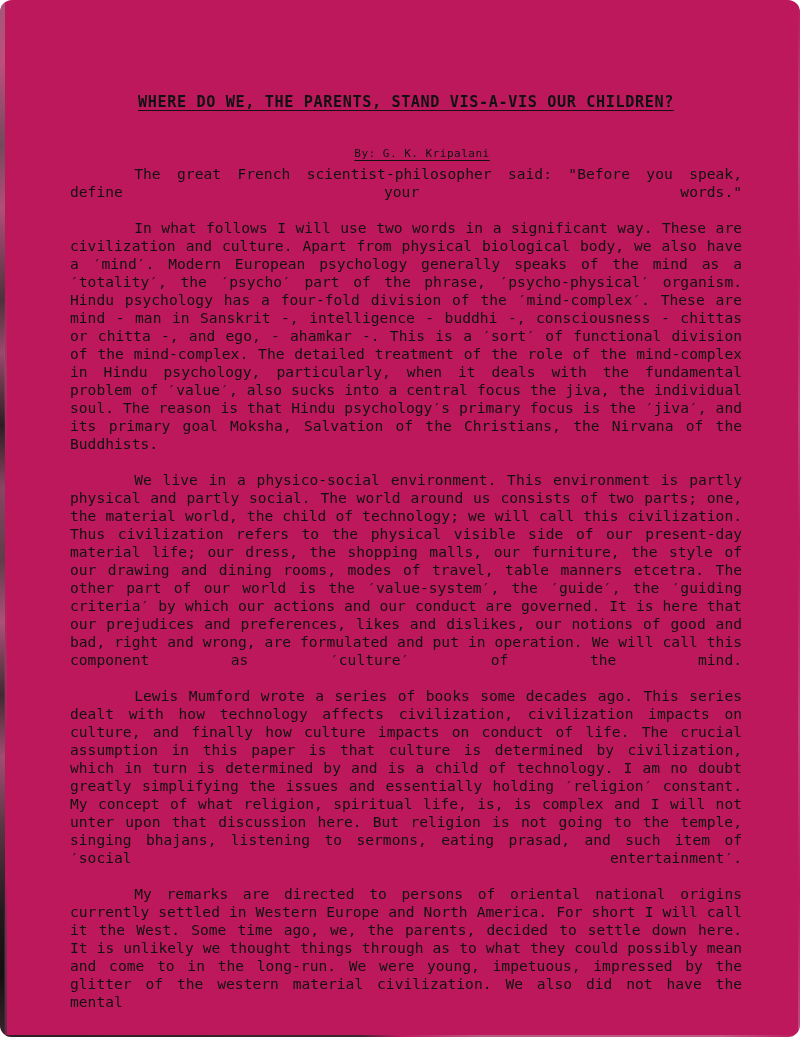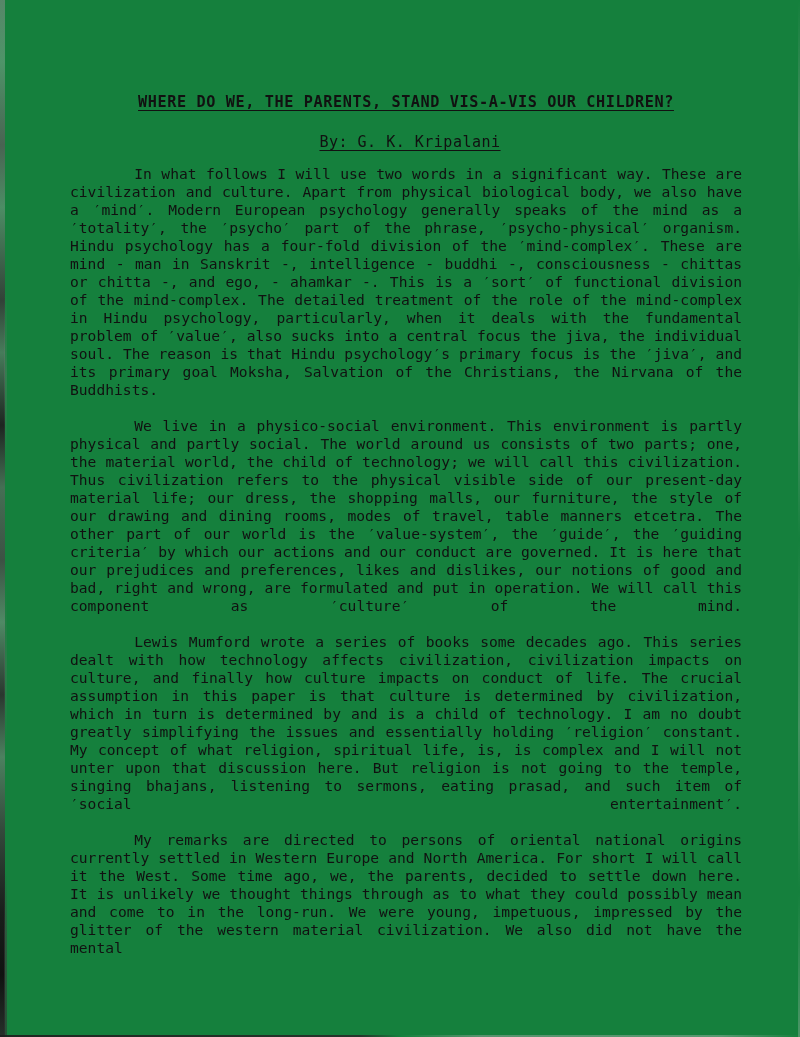--- a/index.html
+++ b/index.html
@@ -6,24 +6,25 @@
   html, body {
     margin: 0;
     padding: 0;
     background: #ffffff;
   }
 
   .page {
     position: relative;
     width: 800px;
     height: 1037px;
-    background: #15803d;
+    background: #be185d;
     overflow: hidden;
     font-family: "DejaVu Sans Mono", "Liberation Mono", monospace;
     color: #111111;
+    border-radius: 12px;
     -webkit-font-smoothing: none;
   }
 
   
   .scan-edge-left {
     position: absolute;
     left: 0;
     top: 0;
     width: 5px;
     height: 1037px;
@@ -116,24 +117,24 @@
     letter-spacing: 0.6px;
     text-decoration: underline;
     text-underline-offset: 3px;
     position: absolute;
     top: 93px;
     left: 0;
     width: 672px;
   }
 
   .doc-byline {
-    margin: 4px;
+    margin: 16px;
     padding: 0;
     text-align: center;
-    font-size: 15px;
+    font-size: 11px;
     line-height: 18px;
     letter-spacing: 0.5px;
     text-decoration: underline;
     text-underline-offset: 3px;
     position: absolute;
     top: 129px;
     left: 0;
     width: 672px;
   }
 
@@ -174,20 +175,21 @@
   <div class="scan-edge-right"></div>
   <div class="scan-edge-bottom"></div>
 
   <div class="content">
 
     <h1 class="doc-title">WHERE DO WE, THE PARENTS, STAND VIS-A-VIS OUR CHILDREN?</h1>
 
     <div class="doc-byline">By: G. K. Kripalani</div>
 
     <div class="body-text">
+        <p>The great French scientist-philosopher said: "Before you speak, define your words."</p>
         <p>In what follows I will use two words in a significant way. These are civilization and culture. Apart from physical biological body, we also have a ′mind′. Modern European psychology generally speaks of the mind as a ′totality′, the ′psycho′ part of the phrase, ′psycho-physical′ organism. Hindu psychology has a four-fold division of the ′mind-complex′. These are mind - man in Sanskrit -, intelligence - buddhi -, consciousness - chittas or chitta -, and ego, - ahamkar -. This is a ′sort′ of functional division of the mind-complex. The detailed treatment of the role of the mind-complex in Hindu psychology, particularly, when it deals with the fundamental problem of ′value′, also sucks into a central focus the jiva, the individual soul. The reason is that Hindu psychology′s primary focus is the ′jiva′, and its primary goal Moksha, Salvation of the Christians, the Nirvana of the Buddhists.</p>
         <p>We live in a physico-social environment. This environment is partly physical and partly social. The world around us consists of two parts; one, the material world, the child of technology; we will call this civilization. Thus civilization refers to the physical visible side of our present-day material life; our dress, the shopping malls, our furniture, the style of our drawing and dining rooms, modes of travel, table manners etcetra. The other part of our world is the ′value-system′, the ′guide′, the ′guiding criteria′ by which our actions and our conduct are governed. It is here that our prejudices and preferences, likes and dislikes, our notions of good and bad, right and wrong, are formulated and put in operation. We will call this component as ′culture′ of the mind.</p>
         <p>Lewis Mumford wrote a series of books some decades ago. This series dealt with how technology affects civilization, civilization impacts on culture, and finally how culture impacts on conduct of life. The crucial assumption in this paper is that culture is determined by civilization, which in turn is determined by and is a child of technology. I am no doubt greatly simplifying the issues and essentially holding ′religion′ constant. My concept of what religion, spiritual life, is, is complex and I will not unter upon that discussion here. But religion is not going to the temple, singing bhajans, listening to sermons, eating prasad, and such item of ′social entertainment′.</p>
         <p>My remarks are directed to persons of oriental national origins currently settled in Western Europe and North America. For short I will call it the West. Some time ago, we, the parents, decided to settle down here. It is unlikely we thought things through as to what they could possibly mean and come to in the long-run. We were young, impetuous, impressed by the glitter of the western material civilization. We also did not have the mental</p>
       </div>
 
   </div>
 </div>
 
 </body></html>

